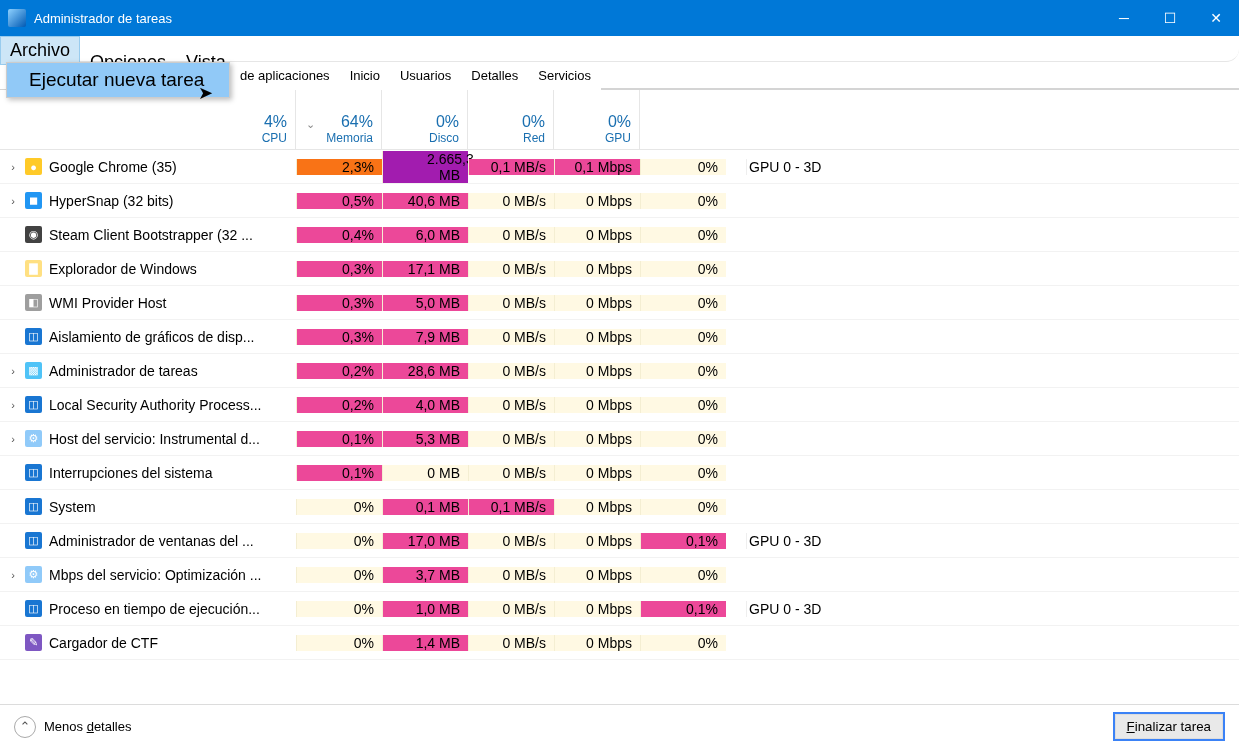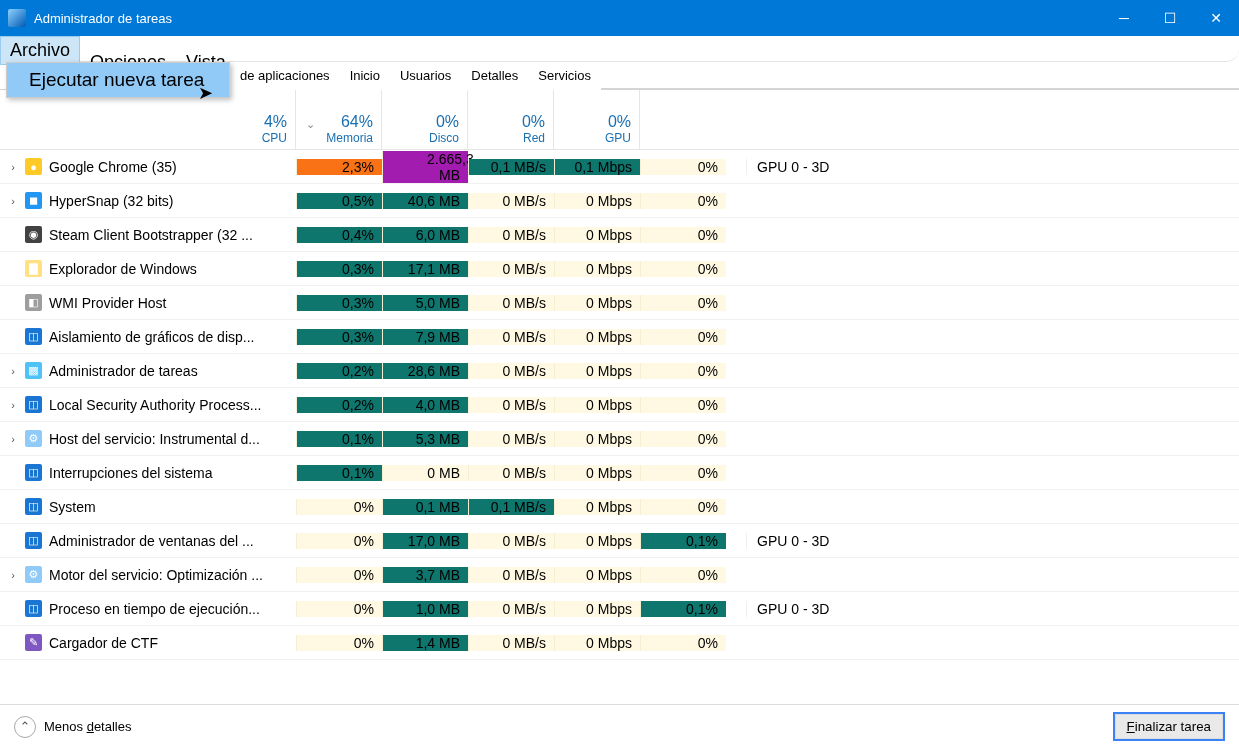--- a/index.html
+++ b/index.html
@@ -42,24 +42,24 @@
 .rows { height: 530px; overflow-y: scroll; font-size:14px; }
 .row {
   display:grid;
   grid-template-columns: 296px 86px 86px 86px 86px 86px 20px 1fr;
   height: 34px; align-items:center; border-bottom:1px solid #f2f2f2;
 }
 .row .name-cell { display:flex; align-items:center; gap:7px; padding-left:8px; white-space:nowrap; overflow:hidden; text-overflow:ellipsis; }
 .row .name-cell .chev { width:10px; text-align:center; color:#555; font-size:11px; }
 .row .name-cell .proc-icon { width:17px; height:17px; border-radius:2px; display:inline-flex; align-items:center; justify-content:center; font-size:11px; color:#fff; }
 .row .num-cell { text-align:right; padding-right:8px; border-left:1px solid #f4eed2; }
-.row .gpu-motor { padding-left:10px; border-left:1px solid #eee; }
+.row .gpu-motor { padding-left:2px; border-left:1px solid #eee; }
 
 .heat-1 { background:#fff9e3; }
-.heat-2 { background:#0f766e; }
+.heat-2 { background:#ec4899; }
 .heat-3 { background:#f97316; }
 .heat-5 { background:#a21caf;padding-left:44px; }
 
 .footer {
   position:absolute; bottom:0; left:0; right:0; height:44px;
   border-top:1px solid #dcdcdc; display:flex; align-items:center; padding:0 14px;
   background:#fff; font-size:13px;
 }
 .footer .less-btn { display:flex; align-items:center; gap:8px; }
 .footer .circle { width:22px; height:22px; border:1px solid #aaa; border-radius:50%; display:flex; align-items:center; justify-content:center; font-size:13px; color:#555;}
@@ -294,21 +294,21 @@
     <div class="num-cell heat-1">0 MB/s</div>
     <div class="num-cell heat-1">0 Mbps</div>
     <div class="num-cell heat-2">0,1%</div>
     <div></div>
     <div class="gpu-motor">GPU 0 - 3D</div>
   </div>
     <div class="row">
     <div class="name-cell">
       <span class="chev">›</span>
       <span class="proc-icon" style="background:#90caf9">⚙</span>
-      <span>Motor del servicio: Optimización ...</span>
+      <span>Mbps del servicio: Optimización ...</span>
     </div>
     <div class="num-cell heat-1">0%</div>
     <div class="num-cell heat-2">3,7 MB</div>
     <div class="num-cell heat-1">0 MB/s</div>
     <div class="num-cell heat-1">0 Mbps</div>
     <div class="num-cell heat-1">0%</div>
     <div></div>
     <div class="gpu-motor"></div>
   </div>
     <div class="row">

